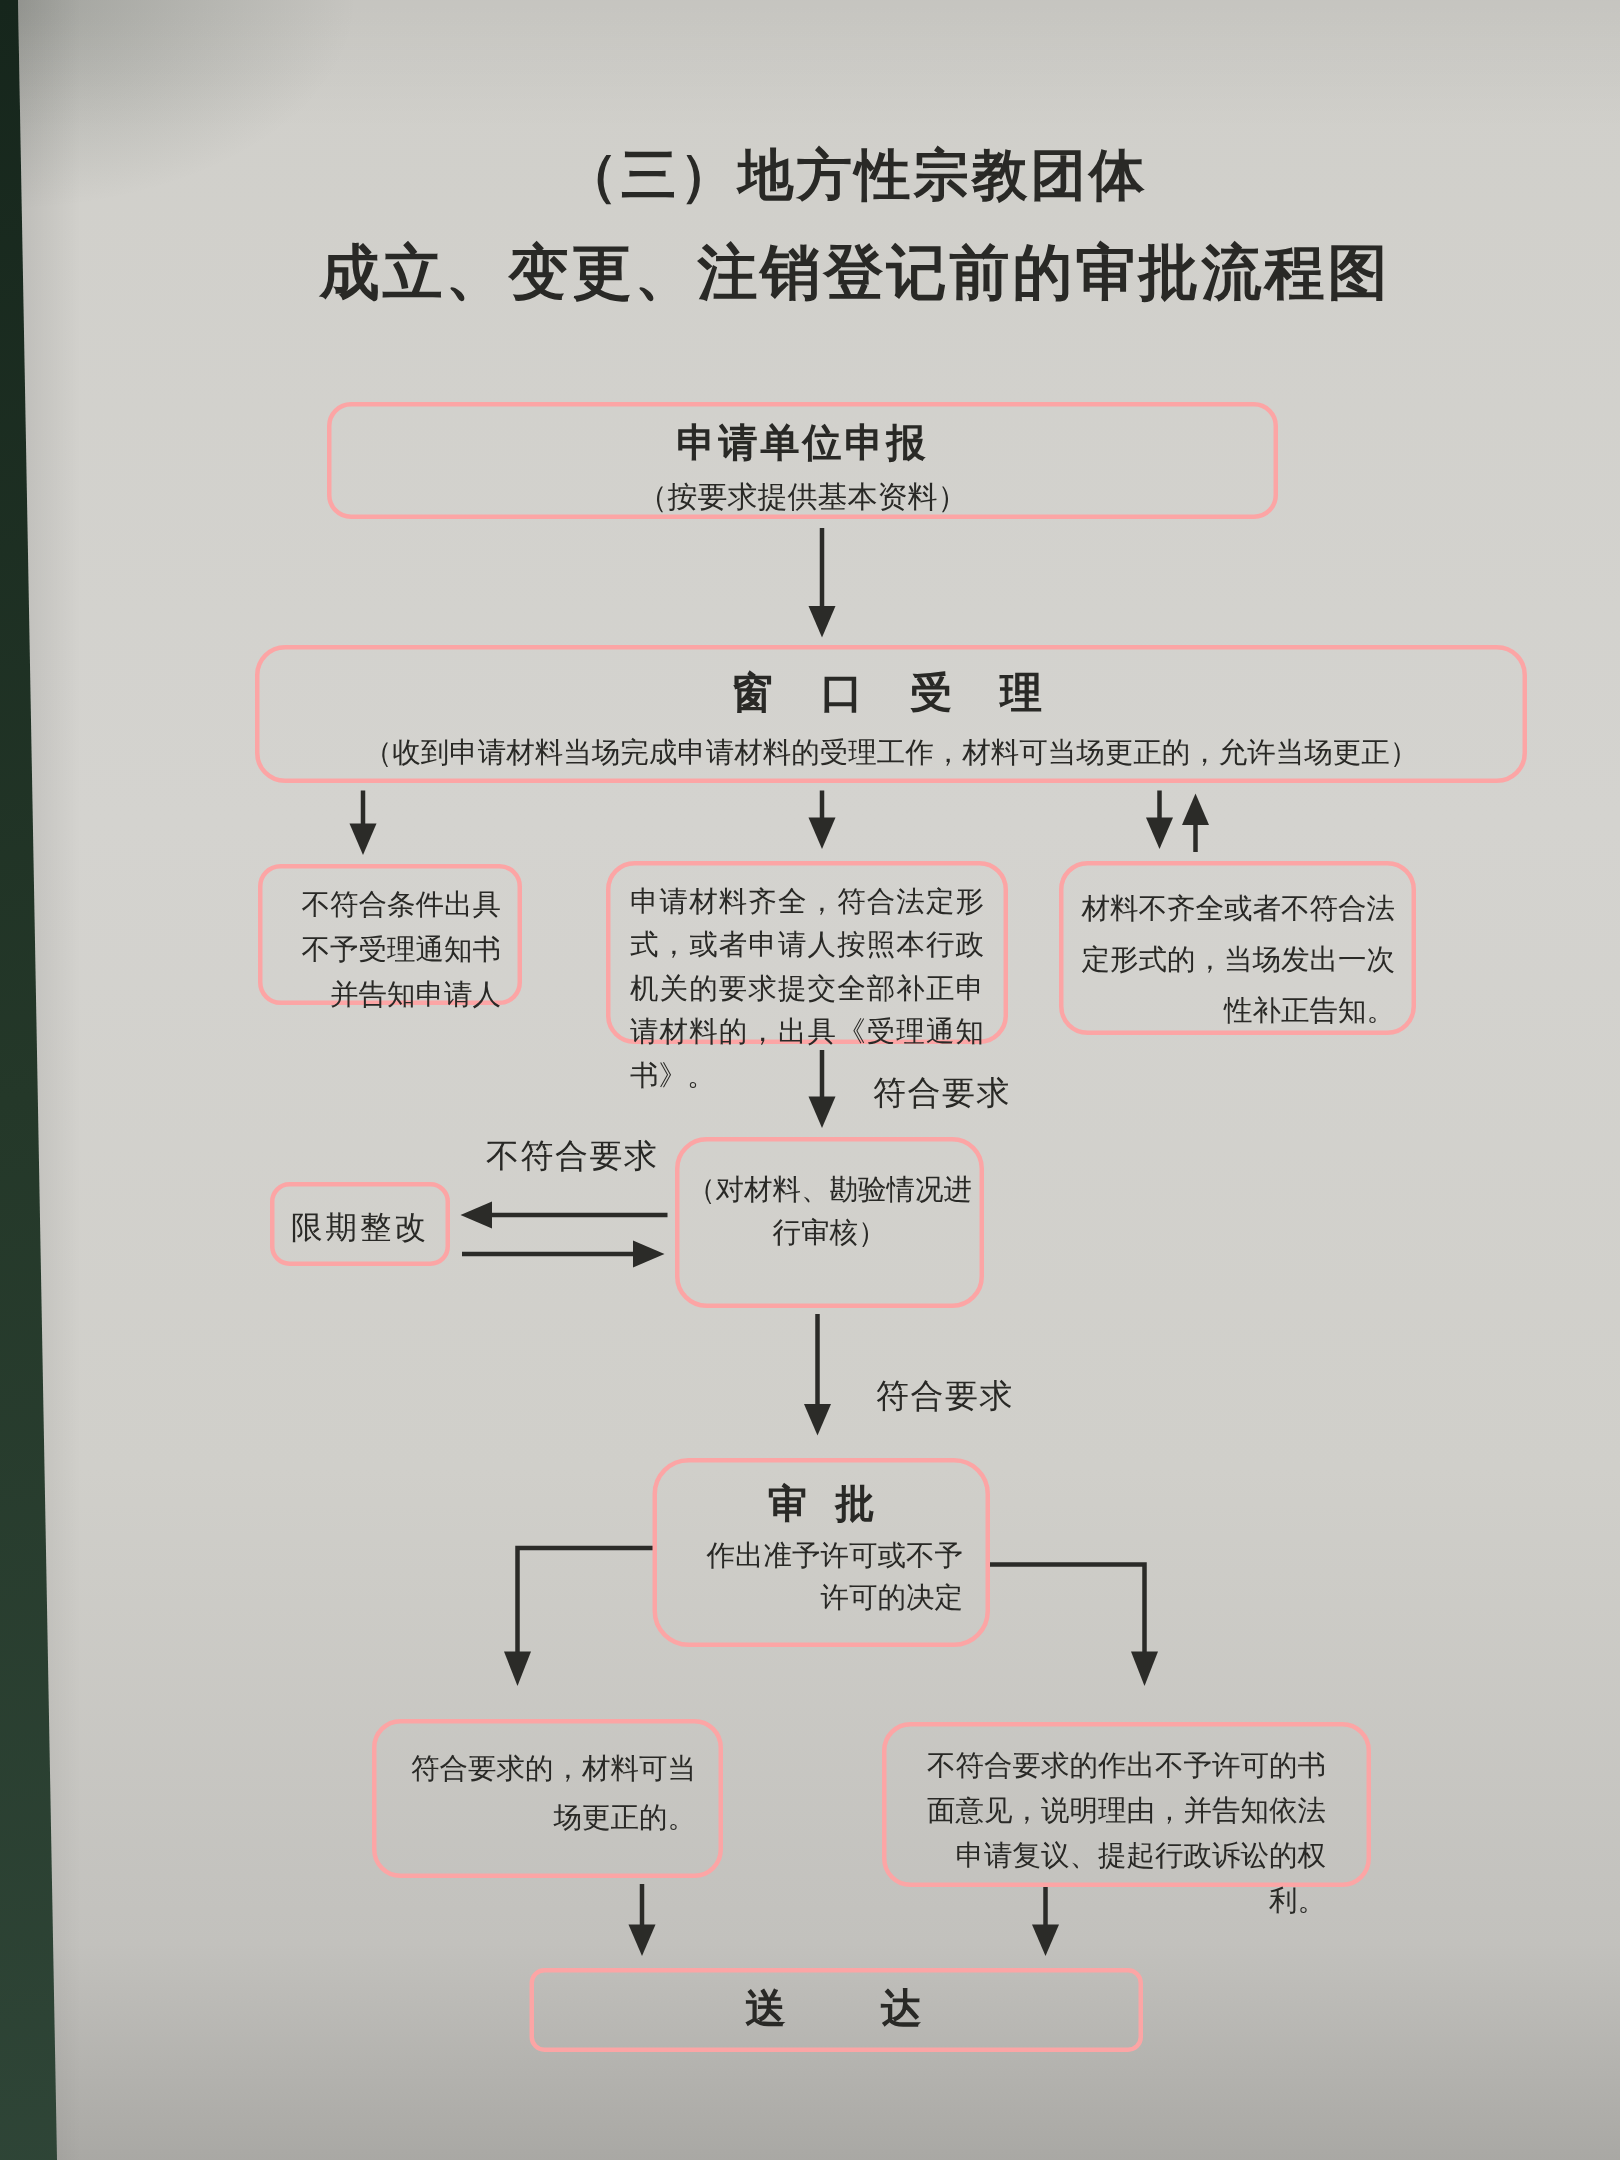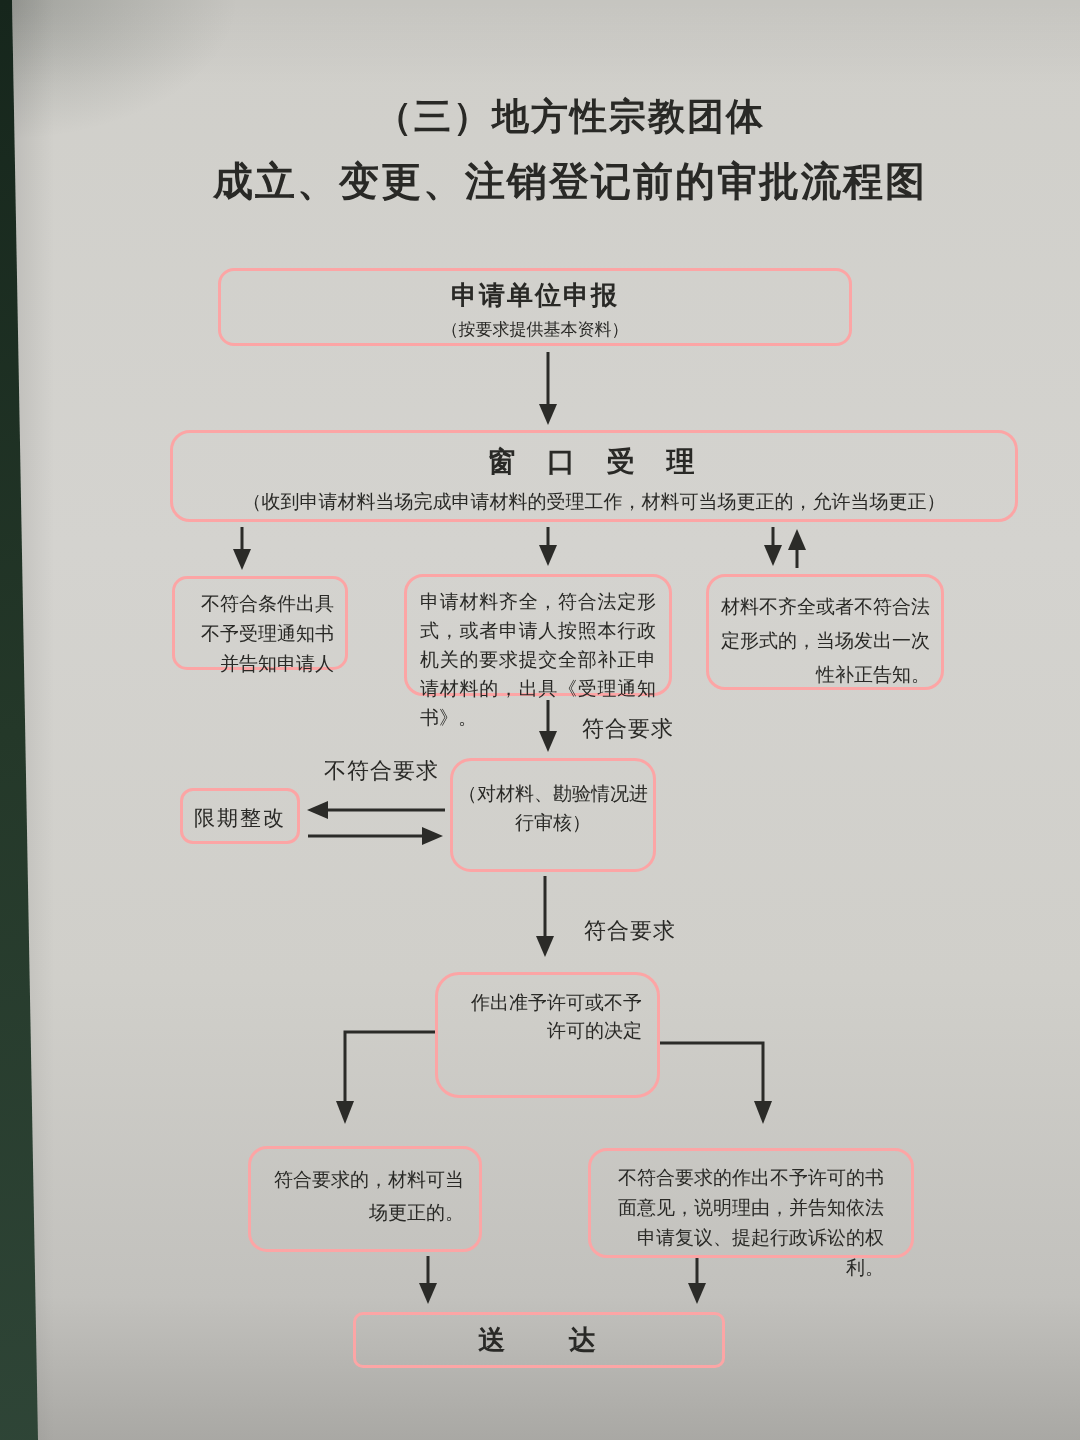--- a/index.html
+++ b/index.html
@@ -31,21 +31,21 @@
   .node {
     position: absolute; border: 3px solid #fca5a5; background: transparent;
     color: #292926;
   }
   .node .hd { text-align: center; font-weight: 700; }
   .node .sub { text-align: center; }
   .node .body { text-align: right; }
 
   .n-apply   { left: 218px; top: 268px; width: 634px; height: 78px; border-radius: 16px; padding-top: 7px; }
   .n-apply .hd  { font-size: 26px; letter-spacing: 2px; }
-  .n-apply .sub { font-size: 17px; margin-top: 5px; }
+  .n-apply .sub { font-size: 20px; margin-top: 5px; }
 
   .n-window  { left: 170px; top: 430px; width: 848px; height: 92px; border-radius: 20px; padding-top: 10px; }
   .n-window .hd  { font-size: 28px; word-spacing: 10px; letter-spacing: 6px; }
   .n-window .sub { font-size: 19px; margin-top: 8px; white-space: nowrap; }
 
   .n-reject  { left: 172px; top: 576px; width: 176px; height: 94px; border-radius: 15px; padding: 9px 11px; }
   .n-reject .body { font-size: 19px; line-height: 30px; }
 
   .n-accept  { left: 404px; top: 574px; width: 268px; height: 122px; border-radius: 19px; padding: 10px 13px; }
   .n-accept .body { font-size: 19px; line-height: 29px; text-align: justify; }
@@ -63,21 +63,21 @@
   .n-approval { left: 435px; top: 972px; width: 225px; height: 126px; border-radius: 24px; padding: 10px 15px; }
   .n-approval .hd  { font-size: 26px; word-spacing: 10px; }
   .n-approval .body { font-size: 19px; line-height: 28px; margin-top: 3px; }
 
   .n-approve { left: 248px; top: 1146px; width: 234px; height: 106px; border-radius: 19px; padding: 14px 15px; }
   .n-approve .body { font-size: 19px; line-height: 33px; }
 
   .n-deny    { left: 588px; top: 1148px; width: 326px; height: 110px; border-radius: 19px; padding: 11px 27px; }
   .n-deny .body { font-size: 19px; line-height: 30px; }
 
-  .n-deliver { left: 353px; top: 1312px; width: 372px; height: 56px; border-radius: 10px; }
+  .n-deliver { left: 353px; top: 1312px; width: 409px; height: 56px; border-radius: 10px; }
   .n-deliver .hd { font-size: 27px; line-height: 49px; word-spacing: 46px; letter-spacing: 4px; }
 
   .edge-label { position: absolute; font-size: 22px; letter-spacing: 1px; color: #292926; }
   .el-1 { left: 582px; top: 714px; }
   .el-2 { left: 324px; top: 756px; }
   .el-3 { left: 584px; top: 916px; }
 
   svg.arrows { position: absolute; inset: 0; width: 1080px; height: 1440px; pointer-events: none; }
   svg.arrows line, svg.arrows path { stroke: #2b2b28; stroke-width: 3; fill: none; }
   svg.arrows polygon { fill: #2b2b28; stroke: none; }
@@ -173,20 +173,21 @@
 
   <div class="node n-review">
     <div class="sub">（对材料、勘验情况进行审核）</div>
   </div>
 
   <div class="node n-rectify">
     <div class="hd">限期整改</div>
   </div>
 
   <div class="node n-approval">
+    <div class="hd">审 批</div>
     <div class="body">作出准予许可或不予许可的决定</div>
   </div>
 
   <div class="node n-approve">
     <div class="body">符合要求的，材料可当场更正的。</div>
   </div>
 
   <div class="node n-deny">
     <div class="body">不符合要求的作出不予许可的书面意见，说明理由，并告知依法申请复议、提起行政诉讼的权利。</div>
   </div>

